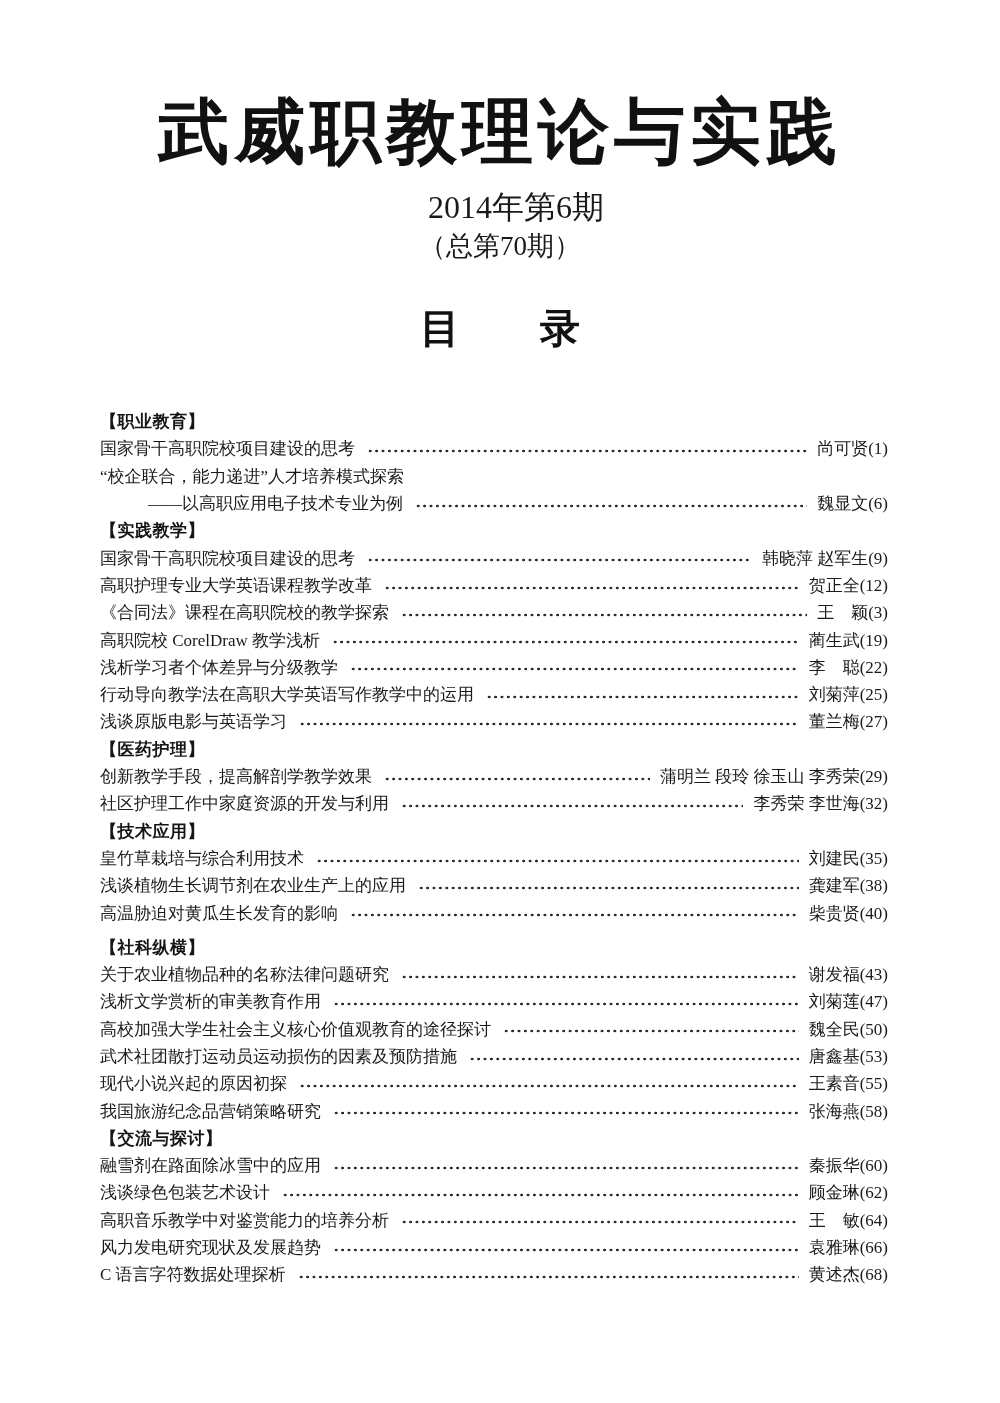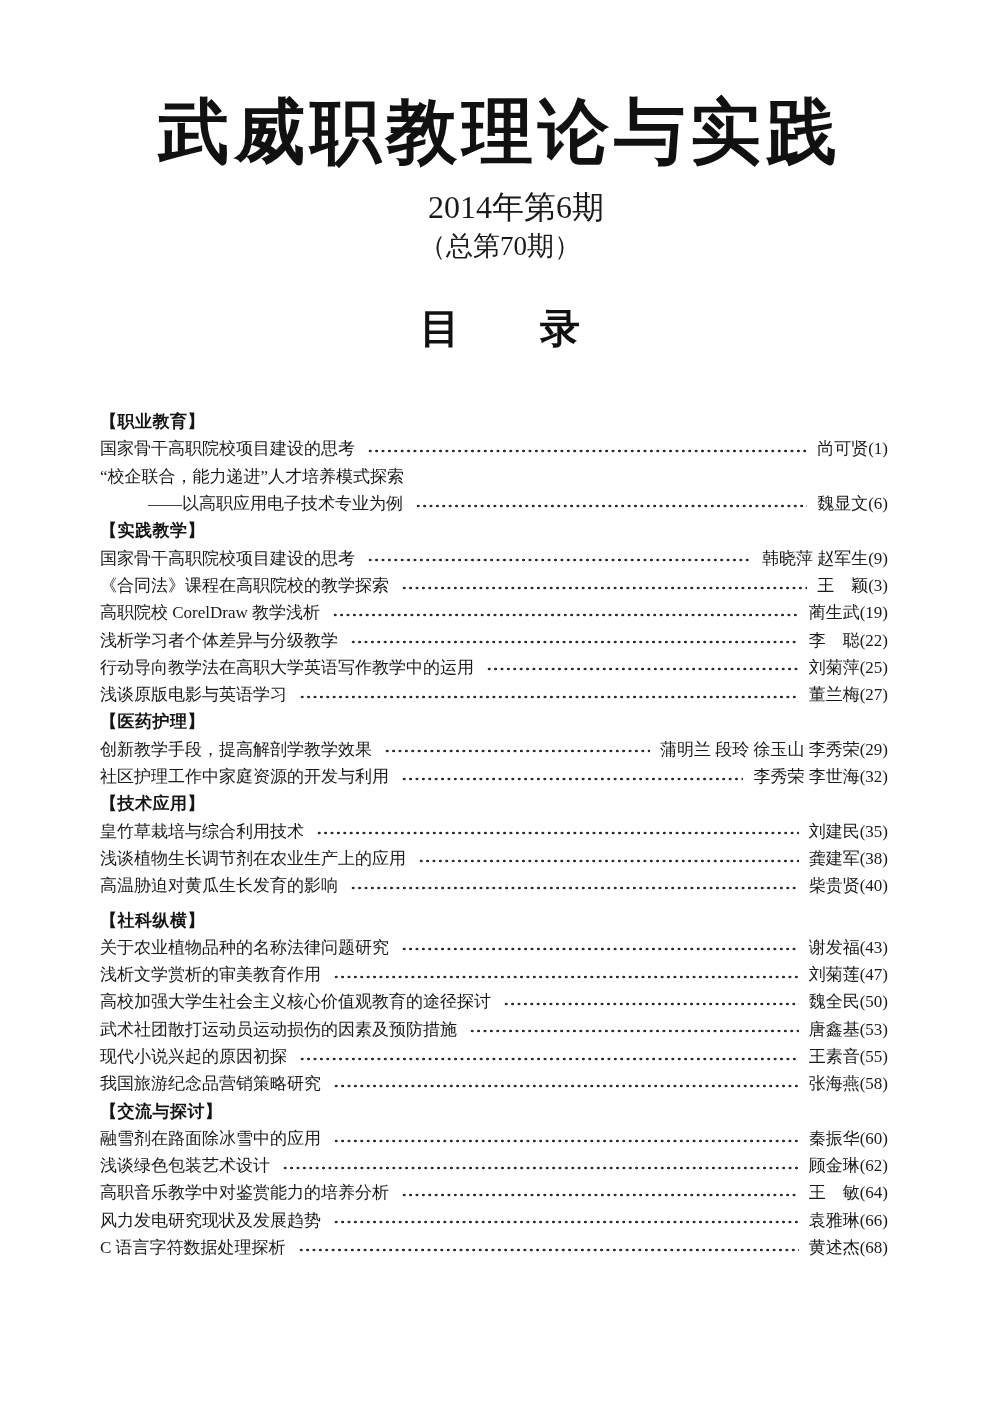--- a/index.html
+++ b/index.html
@@ -86,20 +86,21 @@
   <div class="cumulative-line">（总第70期）</div>
   <h2 class="contents-heading">目　　录</h2>
 
   <div class="toc" id="toc">
       <div class="row section">【职业教育】</div>
       <div class="row entry"><span class="entry-title">国家骨干高职院校项目建设的思考</span><span class="leader"></span><span class="author">尚可贤(1)</span></div>
       <div class="row cont"><span class="entry-title">“校企联合，能力递进”人才培养模式探索</span></div>
       <div class="row entry indent"><span class="entry-title">——以高职应用电子技术专业为例</span><span class="leader"></span><span class="author">魏显文(6)</span></div>
       <div class="row section">【实践教学】</div>
       <div class="row entry"><span class="entry-title">国家骨干高职院校项目建设的思考</span><span class="leader"></span><span class="author">韩晓萍 赵军生(9)</span></div>
+      <div class="row entry"><span class="entry-title">高职护理专业大学英语课程教学改革</span><span class="leader"></span><span class="author">贺正全(12)</span></div>
       <div class="row entry"><span class="entry-title">《合同法》课程在高职院校的教学探索</span><span class="leader"></span><span class="author">王　颖(3)</span></div>
       <div class="row entry"><span class="entry-title">高职院校 CorelDraw 教学浅析</span><span class="leader"></span><span class="author">蔺生武(19)</span></div>
       <div class="row entry"><span class="entry-title">浅析学习者个体差异与分级教学</span><span class="leader"></span><span class="author">李　聪(22)</span></div>
       <div class="row entry"><span class="entry-title">行动导向教学法在高职大学英语写作教学中的运用</span><span class="leader"></span><span class="author">刘菊萍(25)</span></div>
       <div class="row entry"><span class="entry-title">浅谈原版电影与英语学习</span><span class="leader"></span><span class="author">董兰梅(27)</span></div>
       <div class="row section">【医药护理】</div>
       <div class="row entry"><span class="entry-title">创新教学手段，提高解剖学教学效果</span><span class="leader"></span><span class="author">蒲明兰 段玲 徐玉山 李秀荣(29)</span></div>
       <div class="row entry"><span class="entry-title">社区护理工作中家庭资源的开发与利用</span><span class="leader"></span><span class="author">李秀荣 李世海(32)</span></div>
       <div class="row section">【技术应用】</div>
       <div class="row entry"><span class="entry-title">皇竹草栽培与综合利用技术</span><span class="leader"></span><span class="author">刘建民(35)</span></div>

